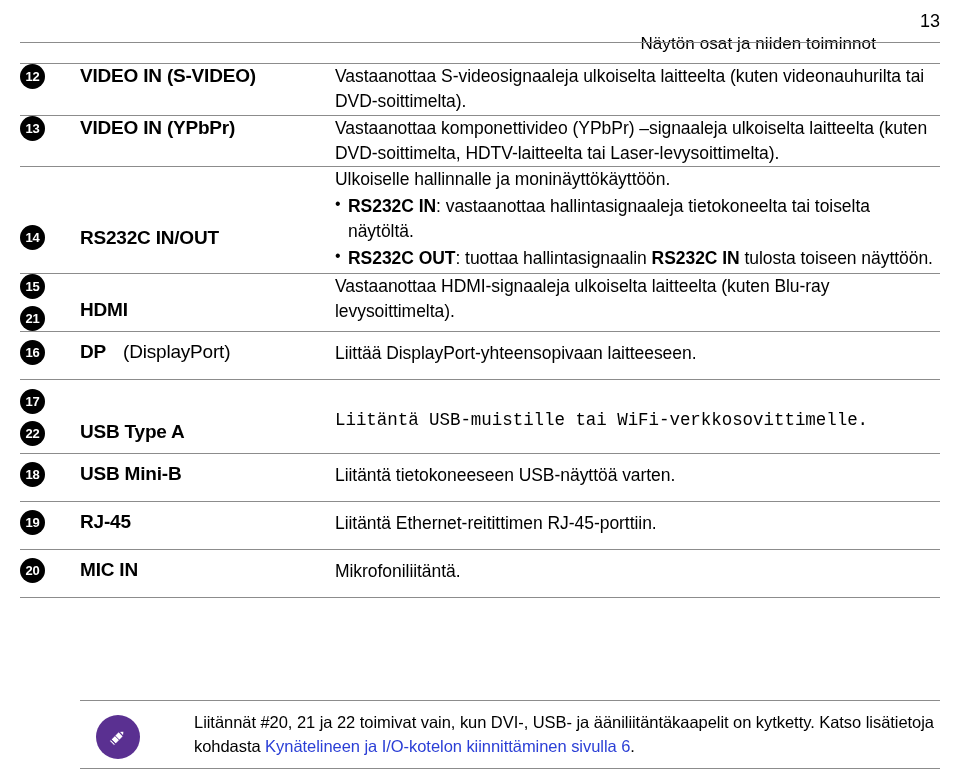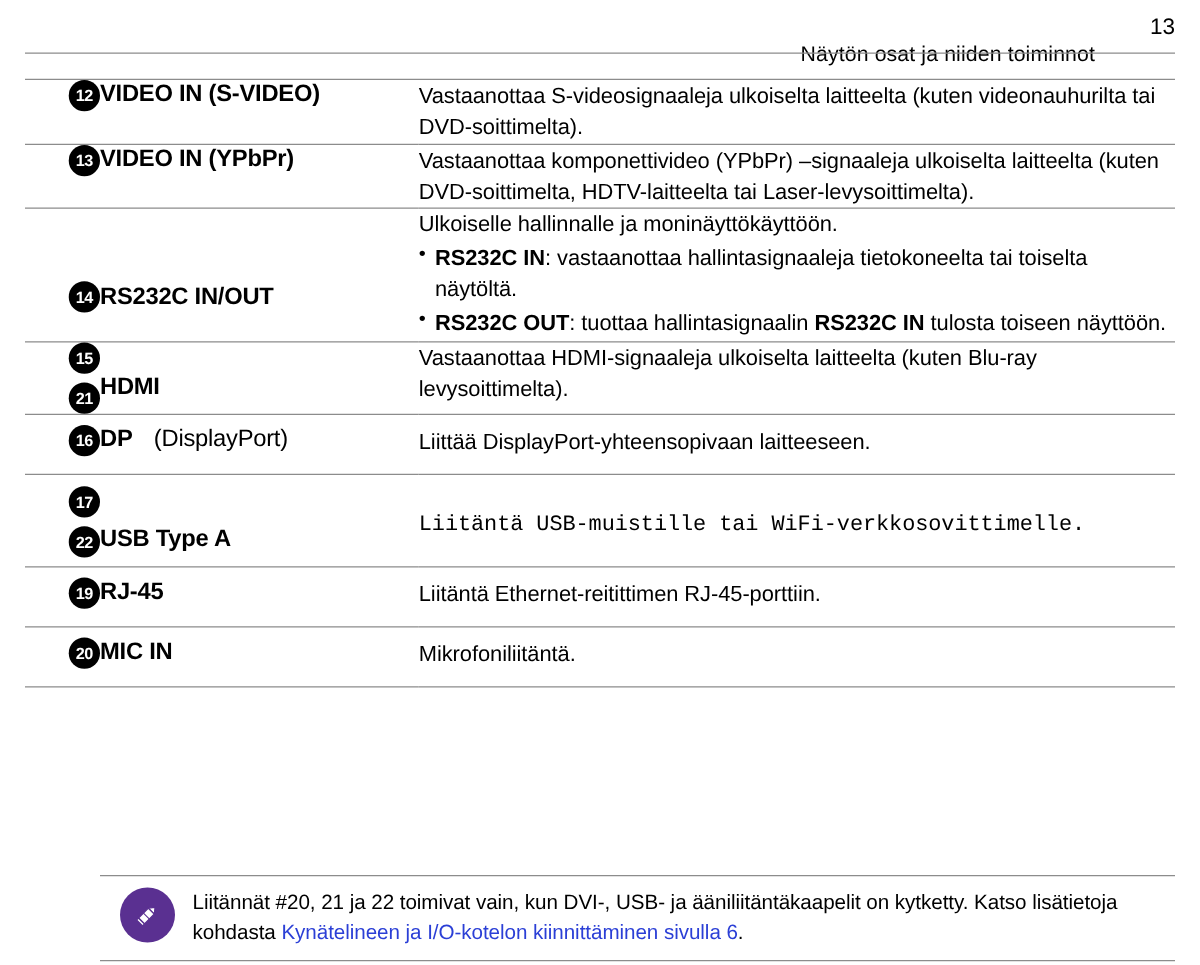--- a/index.html
+++ b/index.html
@@ -76,21 +76,21 @@
 
   .badge-cell {
     position: relative;
     padding-top: 10px;
     padding-left: 6px;
   }
   .badge-stack {
     display: flex;
     flex-direction: column;
     gap: 7px;
-    align-items: flex-end;
+    align-items: flex-start;
   }
   .badge {
     width: 25px;
     height: 25px;
     border-radius: 50%;
     background: #000000;
     color: #ffffff;
     font-size: 13px;
     font-weight: bold;
     display: flex;
@@ -149,22 +149,23 @@
   
   .note-box {
     position: absolute;
     left: 80px;
     top: 700px;
     width: 860px;
     border-top: 1px solid #8c8c8c;
     border-bottom: 1px solid #8c8c8c;
     box-sizing: border-box;
     display: flex;
-    align-items: flex-start;
+    align-items: flex-end;
     padding: 8px 0 9px 0;
+    gap: 40px;
   }
   .note-icon {
     width: 44px;
     height: 44px;
     border-radius: 50%;
     background: #5a3091;
     flex: 0 0 auto;
     margin-left: 16px;
     margin-right: 14px;
     margin-top: 1px;
@@ -293,20 +294,33 @@
         </div>
       </td>
       <td class="label-cell" style="padding-top:40px;">
         <span>USB Type A</span><span class="light"></span>
       </td>
       <td class="desc-cell" style="padding-top:28px;padding-bottom:20px;font-family:Liberation Mono, monospace;">
         <p>Liitäntä USB-muistille tai WiFi-verkkosovittimelle.</p>
       </td>
     </tr>
 
+    <tr>
+      <td class="badge-cell" style="padding-top:8px;">
+        <div class="badge-stack">
+          <span class="badge">18</span>
+        </div>
+      </td>
+      <td class="label-cell" style="padding-top:8px;">
+        <span>USB Mini-B</span><span class="light"></span>
+      </td>
+      <td class="desc-cell" style="padding-top:9px;padding-bottom:12px;">
+        <p>Liitäntä tietokoneeseen USB-näyttöä varten.</p>
+      </td>
+    </tr>
 
     <tr>
       <td class="badge-cell" style="padding-top:8px;">
         <div class="badge-stack">
           <span class="badge">19</span>
         </div>
       </td>
       <td class="label-cell" style="padding-top:8px;">
         <span>RJ-45</span><span class="light"></span>
       </td>

